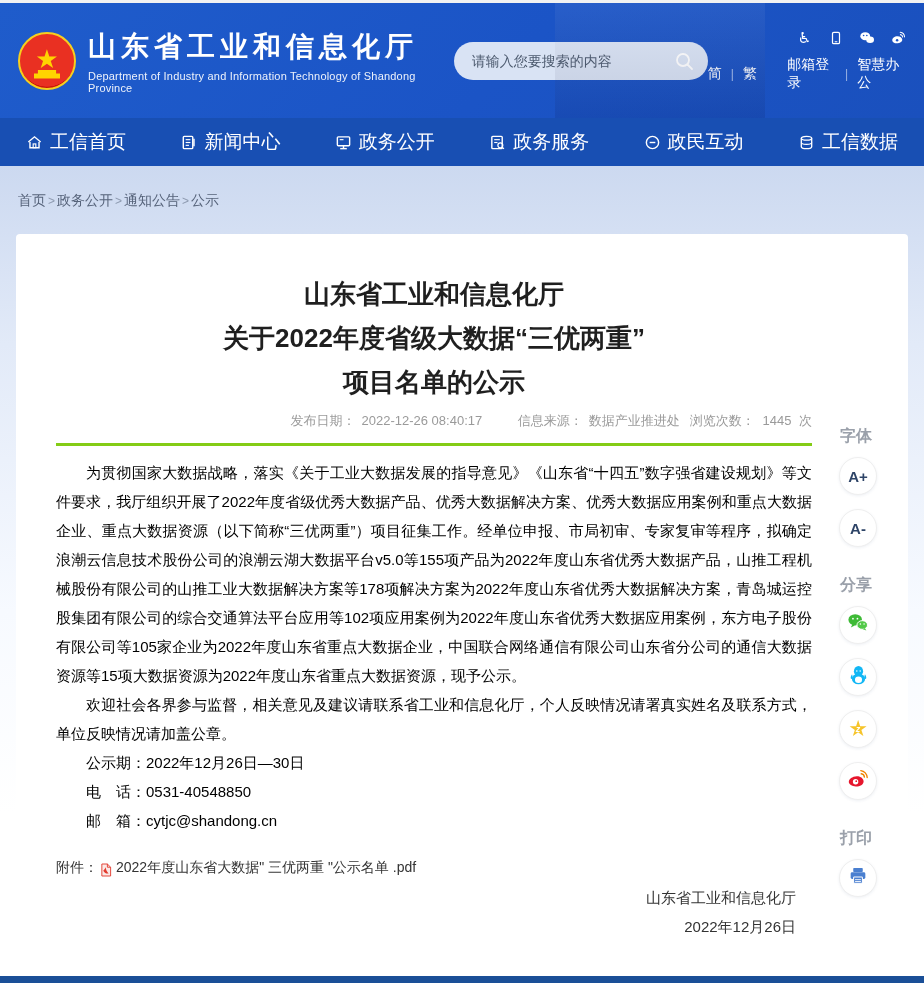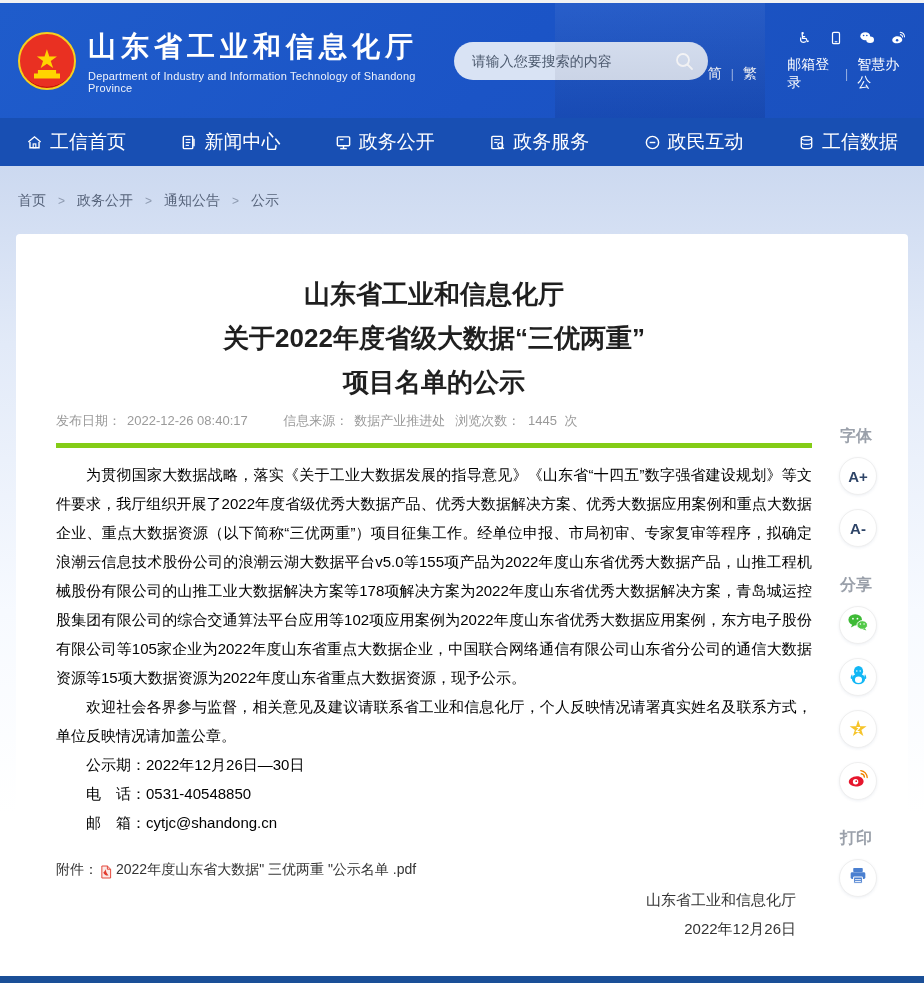--- a/index.html
+++ b/index.html
@@ -48,31 +48,31 @@
   .util-links span[data-interactable="true"] { cursor:pointer; }
 
   
   .navbar { height:48px; background:#184fb3; display:flex; align-items:center;
     justify-content:space-between; padding:0 26px; }
   .nav-item { display:flex; align-items:center; gap:7px; color:#fff; font-size:19px; cursor:pointer; }
   .nav-item svg { display:block; }
 
   
   .content-bg { height:810px; background:linear-gradient(180deg,#ccd9f0 0%,#e2eaf8 22%,#f7faff 55%,#ffffff 80%); }
-  .breadcrumb { padding:26px 0 24px 18px; font-size:14px; color:#56637a; display:flex; gap:12px; align-items:center; }
+  .breadcrumb { padding:26px 0 24px 18px; font-size:14px; color:#56637a; display:flex; gap:2px; align-items:center; }
   .breadcrumb .crumb { cursor:pointer; }
   .breadcrumb .bsep { color:#8d9ab0; font-size:12px; }
 
   .card { margin:0 16px; background:#fff; border-radius:4px; position:relative;
     min-height:640px; padding:38px 96px 30px 40px; }
 
   .article-title { text-align:center; font-size:26px; font-weight:bold; color:#1f1f1f;
     line-height:44px; font-family:"Liberation Sans","DejaVu Sans",sans-serif; }
-  .meta-row { display:flex; justify-content:flex-start; align-items:center;
-    margin-top:8px; padding-bottom:13px; border-bottom:5px solid #84cc16;
+  .meta-row { display:flex; justify-content:flex-end; align-items:center;
+    margin-top:8px; padding-bottom:13px; border-bottom:3px solid #84cc16;
     font-size:13px; color:#9a9a9a; }
   .meta-left span { margin-right:6px; }
   .meta-left .block-gap { margin-left:26px; }
   .meta-right span { margin-left:4px; }
 
   .article-body { margin-top:12px; font-size:15px; color:#000000; line-height:29px; }
   .article-body p { text-indent:2em; text-align:justify; }
   .info-line { text-indent:2em; }
 
   .attachment-row { margin-top:24px; font-size:14px; color:#333; display:flex; align-items:flex-end; }

